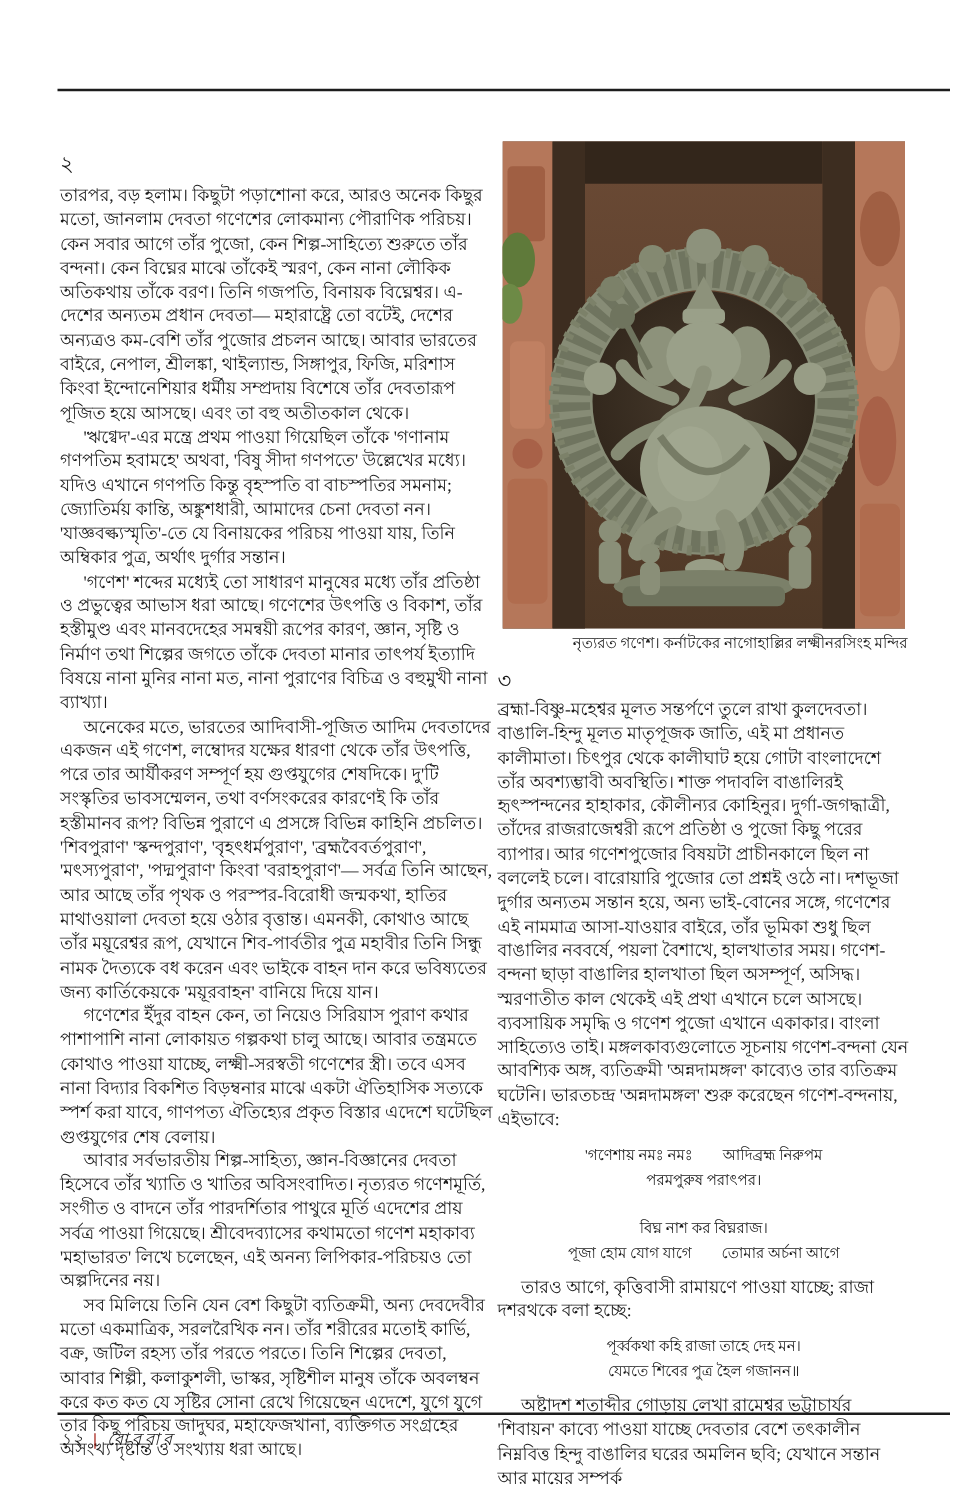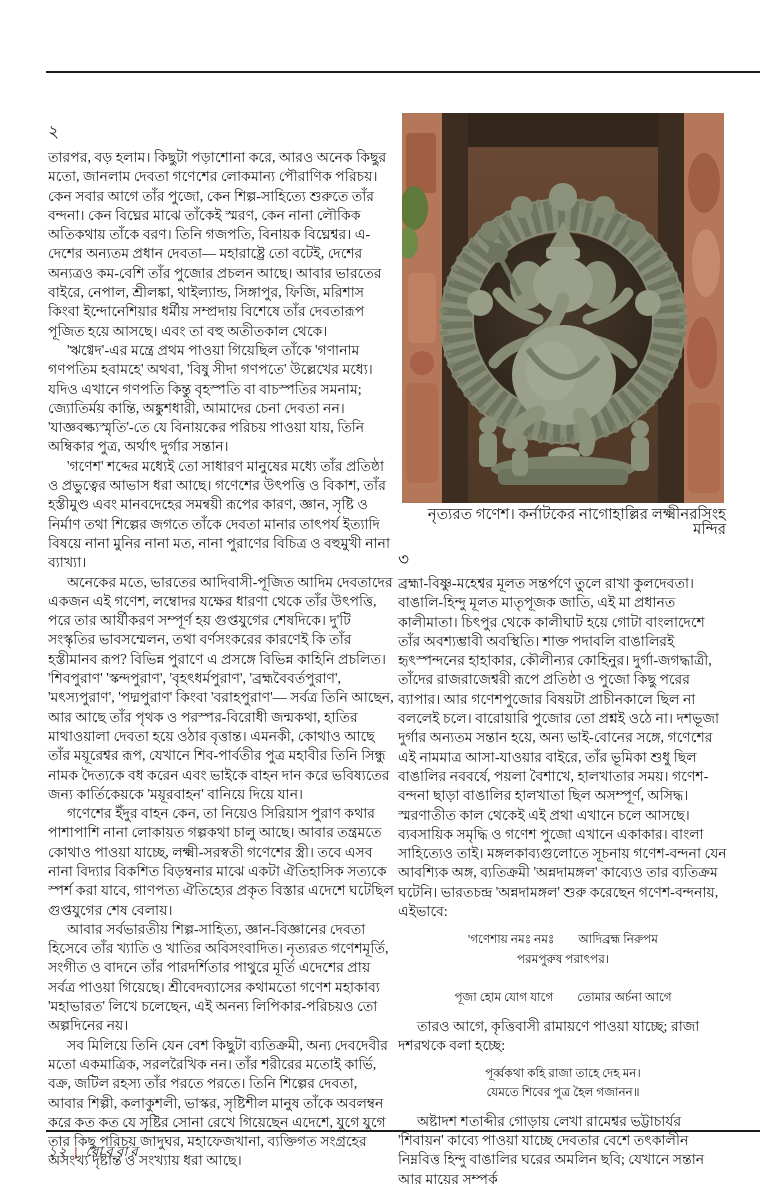--- a/index.html
+++ b/index.html
@@ -26,21 +26,21 @@
   p.body {
     font-size: 14px; line-height: 19.3px;
     margin: 0; text-align: left;
   }
   p.body.indent { text-indent: 1.35em; }
 
   .photo-figure { margin: 0; }
   .photo-wrap { width: 322px; height: 390px; margin-left: 4px; display: block; }
   .photo-wrap svg { display: block; width: 322px; height: 390px; }
   .photo-caption {
-    font-size: 15px; line-height: 15px;
+    font-size: 12px; line-height: 15px;
     text-align: right; margin: 4px 2px 0 0; color: #222;
   }
   .section-num-right { margin-top: 13px; margin-bottom: 4px; }
 
   .verse { margin: 9px 0 9px 0; text-align: center; }
   .verse-line {
     font-size: 12px; line-height: 19.3px;
     min-height: 19.3px; white-space: pre-wrap;
   }
 
@@ -162,20 +162,21 @@
     <figcaption class="photo-caption">নৃত্যরত গণেশ। কর্নাটকের নাগোহাল্লির লক্ষ্মীনরসিংহ মন্দির</figcaption>
   </figure>
 
   <h2 class="section-num section-num-right">৩</h2>
   <p class="body">ব্রহ্মা-বিষ্ণু-মহেশ্বর মূলত সন্তর্পণে তুলে রাখা কুলদেবতা। বাঙালি-হিন্দু মূলত মাতৃপূজক জাতি, এই মা প্রধানত কালীমাতা। চিৎপুর থেকে কালীঘাট হয়ে গোটা বাংলাদেশে তাঁর অবশ্যম্ভাবী অবস্থিতি। শাক্ত পদাবলি বাঙালিরই হৃৎস্পন্দনের হাহাকার, কৌলীন্যর কোহিনুর। দুর্গা-জগদ্ধাত্রী, তাঁদের রাজরাজেশ্বরী রূপে প্রতিষ্ঠা ও পুজো কিছু পরের ব্যাপার। আর গণেশপুজোর বিষয়টা প্রাচীনকালে ছিল না বললেই চলে। বারোয়ারি পুজোর তো প্রশ্নই ওঠে না। দশভূজা দুর্গার অন্যতম সন্তান হয়ে, অন্য ভাই-বোনের সঙ্গে, গণেশের এই নামমাত্র আসা-যাওয়ার বাইরে, তাঁর ভূমিকা শুধু ছিল বাঙালির নববর্ষে, পয়লা বৈশাখে, হালখাতার সময়। গণেশ-বন্দনা ছাড়া বাঙালির হালখাতা ছিল অসম্পূর্ণ, অসিদ্ধ। স্মরণাতীত কাল থেকেই এই প্রথা এখানে চলে আসছে। ব্যবসায়িক সমৃদ্ধি ও গণেশ পুজো এখানে একাকার। বাংলা সাহিত্যেও তাই। মঙ্গলকাব্যগুলোতে সূচনায় গণেশ-বন্দনা যেন আবশ্যিক অঙ্গ, ব্যতিক্রমী 'অন্নদামঙ্গল' কাব্যেও তার ব্যতিক্রম ঘটেনি। ভারতচন্দ্র 'অন্নদামঙ্গল' শুরু করেছেন গণেশ-বন্দনায়, এইভাবে:</p>
 
   <div class="verse">
     <div class="verse-line">'গণেশায় নমঃ নমঃ  আদিব্রহ্ম নিরুপম</div>
     <div class="verse-line">পরমপুরুষ পরাৎপর।</div>
     <div class="verse-line"></div>
+    <div class="verse-line">বিঘ্ন নাশ কর বিঘ্নরাজ।</div>
     <div class="verse-line">পূজা হোম যোগ যাগে  তোমার অর্চনা আগে</div>
   </div>
 
   <p class="body indent">তারও আগে, কৃত্তিবাসী রামায়ণে পাওয়া যাচ্ছে; রাজা দশরথকে বলা হচ্ছে:</p>
 
   <div class="verse">
     <div class="verse-line">পূর্ব্বকথা কহি রাজা তাহে দেহ মন।</div>
     <div class="verse-line">যেমতে শিবের পুত্র হৈল গজানন॥</div>
   </div>
 

